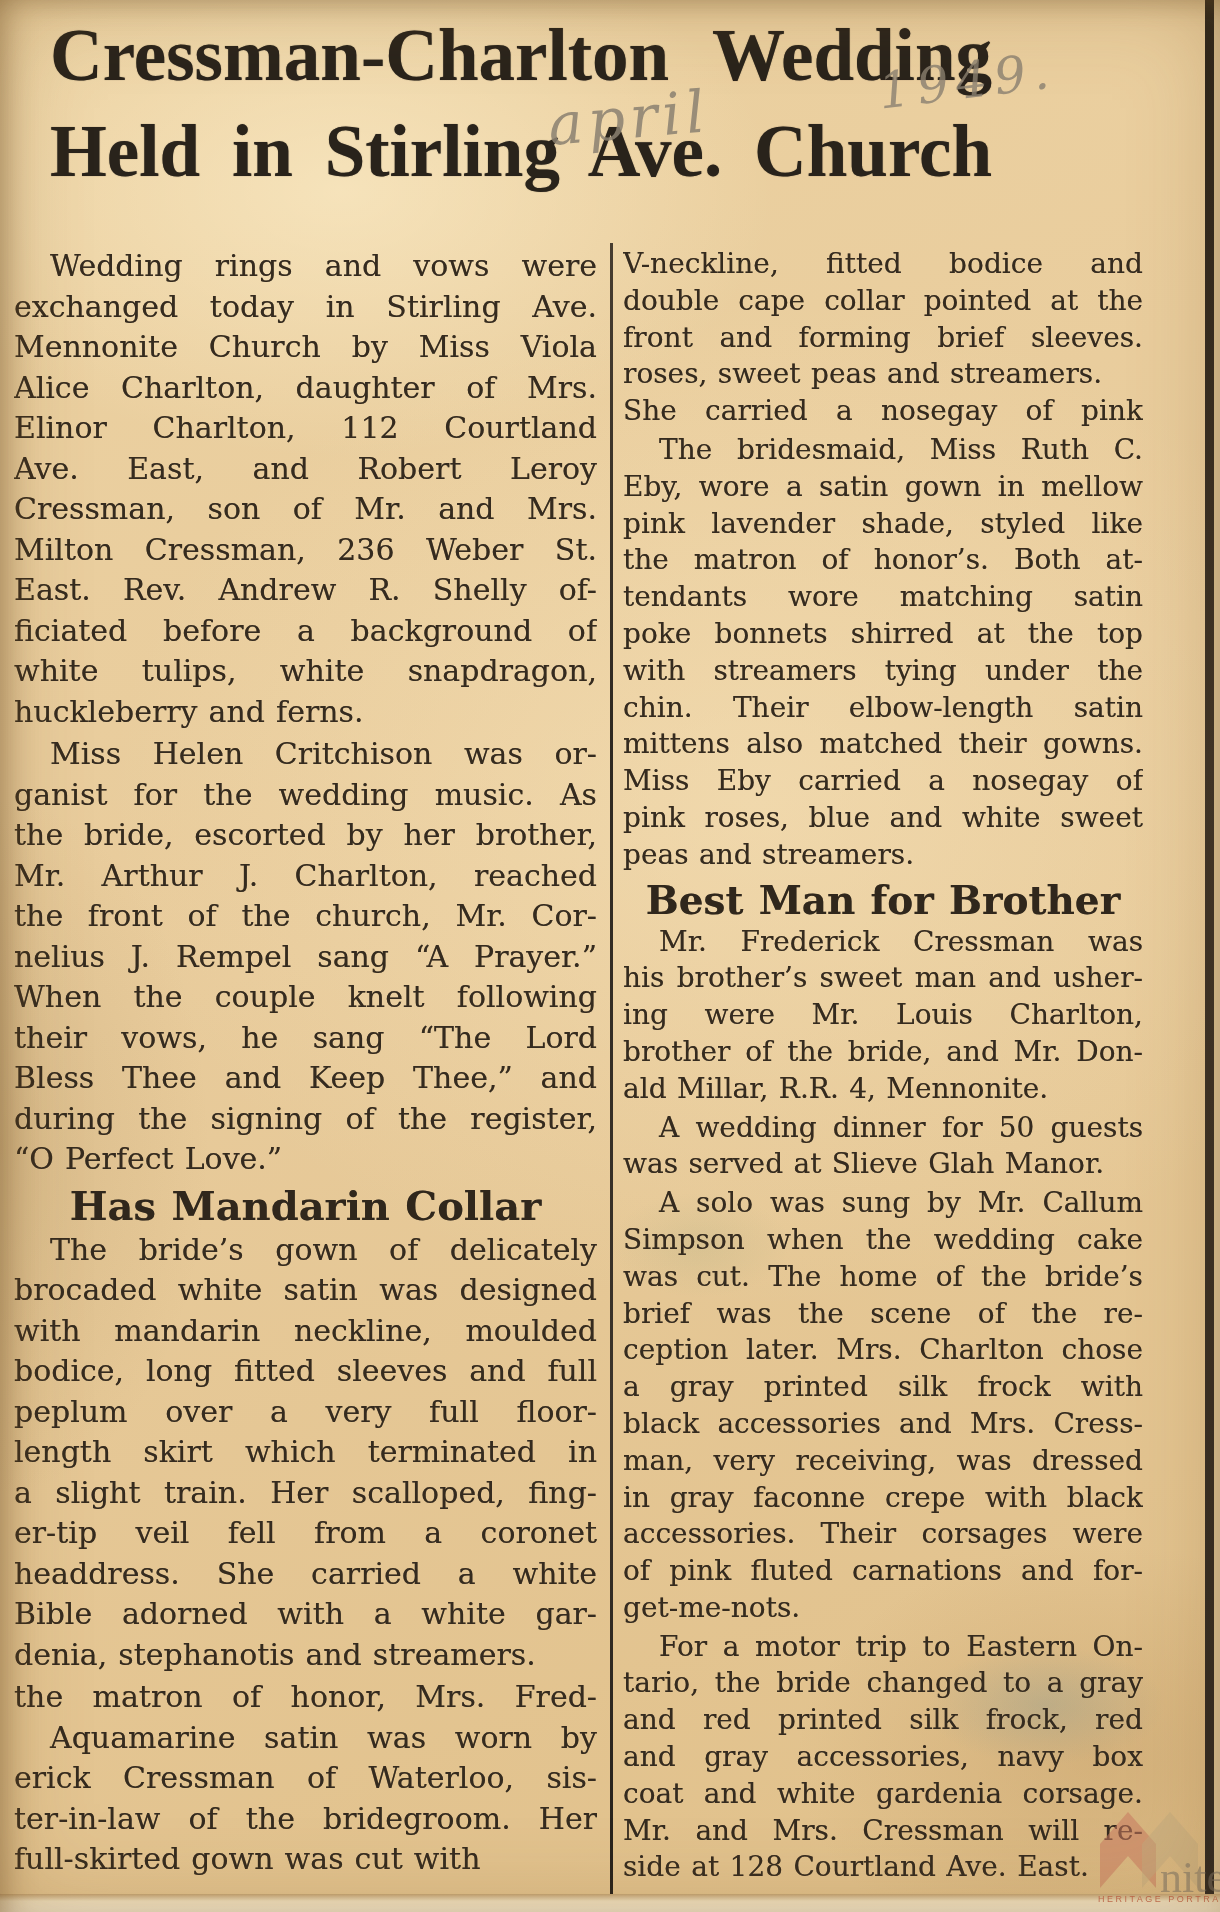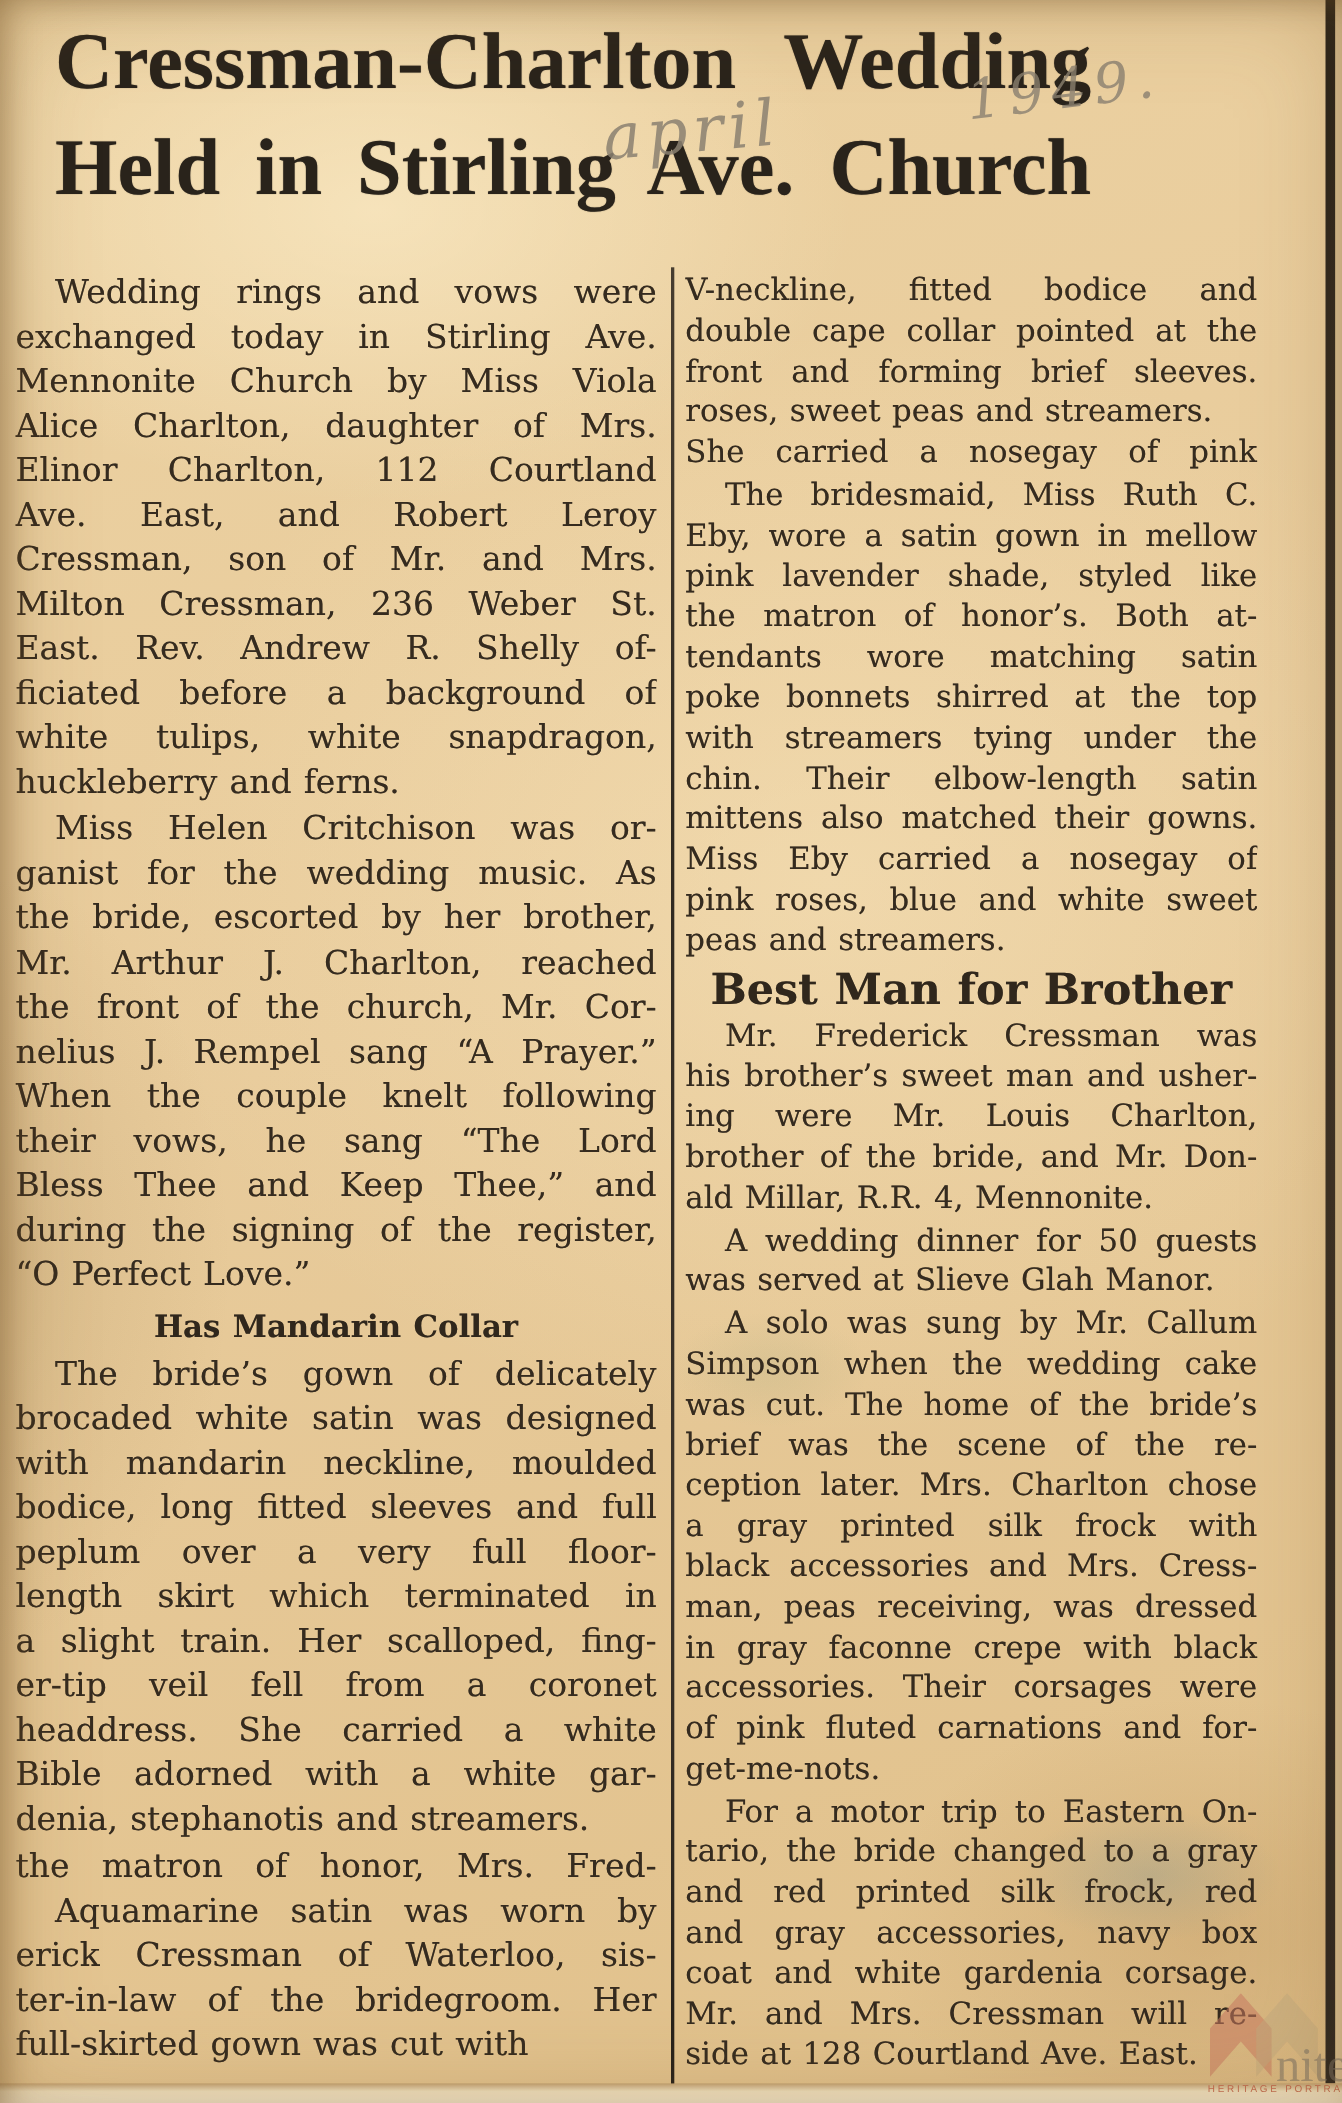--- a/index.html
+++ b/index.html
@@ -39,21 +39,21 @@
   .col { position:absolute; top:246px; color:#352b1f; z-index:2;
          text-shadow:0 0 .6px rgba(53,43,31,.5); word-spacing:1.5px; }
   .col1 { left:14px;  width:583px; font-size:30px; }
   .col2 { left:623px; width:520px; font-size:28px; }
   .line { text-align:justify; text-align-last:justify; overflow:hidden; }
   .col1 .line { line-height:40.5px; }
   .col2 .line { line-height:36.8px; }
   .line.first { text-indent:36px; }
   .line.last  { text-align-last:left; }
   .para { margin:0 0 2px 0; }
-  .subhead { font-weight:bold; text-align:center; font-size:28px;
+  .subhead { font-weight:bold; text-align:center; font-size:40px;
              line-height:44px; margin:4px 0 2px 0; color:#30271c; }
   .col2 .subhead { font-size:39px; }
   
   .divider { position:absolute; left:610px; top:243px; width:3px; height:1652px;
              background:linear-gradient(#473d30, #2f2921 30%, #3b332a 70%, #25201a); z-index:2; }
   .edge-right { position:absolute; left:1205px; top:0; width:9px; height:1894px; z-index:4;
                 background:linear-gradient(180deg, #231f19, #383027 40%, #2a2520); }
   .edge-right-paper { position:absolute; left:1214px; top:0; width:6px; height:1894px;
                       background:#d9c094; z-index:4; }
   .edge-bottom { position:absolute; left:0; top:1894px; width:1220px; height:18px; z-index:5;
@@ -165,21 +165,21 @@
       <div class="line last">was served at Slieve Glah Manor.</div>
     </div>
     <div class="para">
       <div class="line first">A solo was sung by Mr. Callum</div>
       <div class="line">Simpson when the wedding cake</div>
       <div class="line">was cut. The home of the bride’s</div>
       <div class="line">brief was the scene of the re-</div>
       <div class="line">ception later. Mrs. Charlton chose</div>
       <div class="line">a gray printed silk frock with</div>
       <div class="line">black accessories and Mrs. Cress-</div>
-      <div class="line">man, peas receiving, was dressed</div>
+      <div class="line">man, very receiving, was dressed</div>
       <div class="line">in gray faconne crepe with black</div>
       <div class="line">accessories. Their corsages were</div>
       <div class="line">of pink fluted carnations and for-</div>
       <div class="line last">get-me-nots.</div>
     </div>
     <div class="para">
       <div class="line first">For a motor trip to Eastern On-</div>
       <div class="line">tario, the bride changed to a gray</div>
       <div class="line">and red printed silk frock, red</div>
       <div class="line">and gray accessories, navy box</div>

